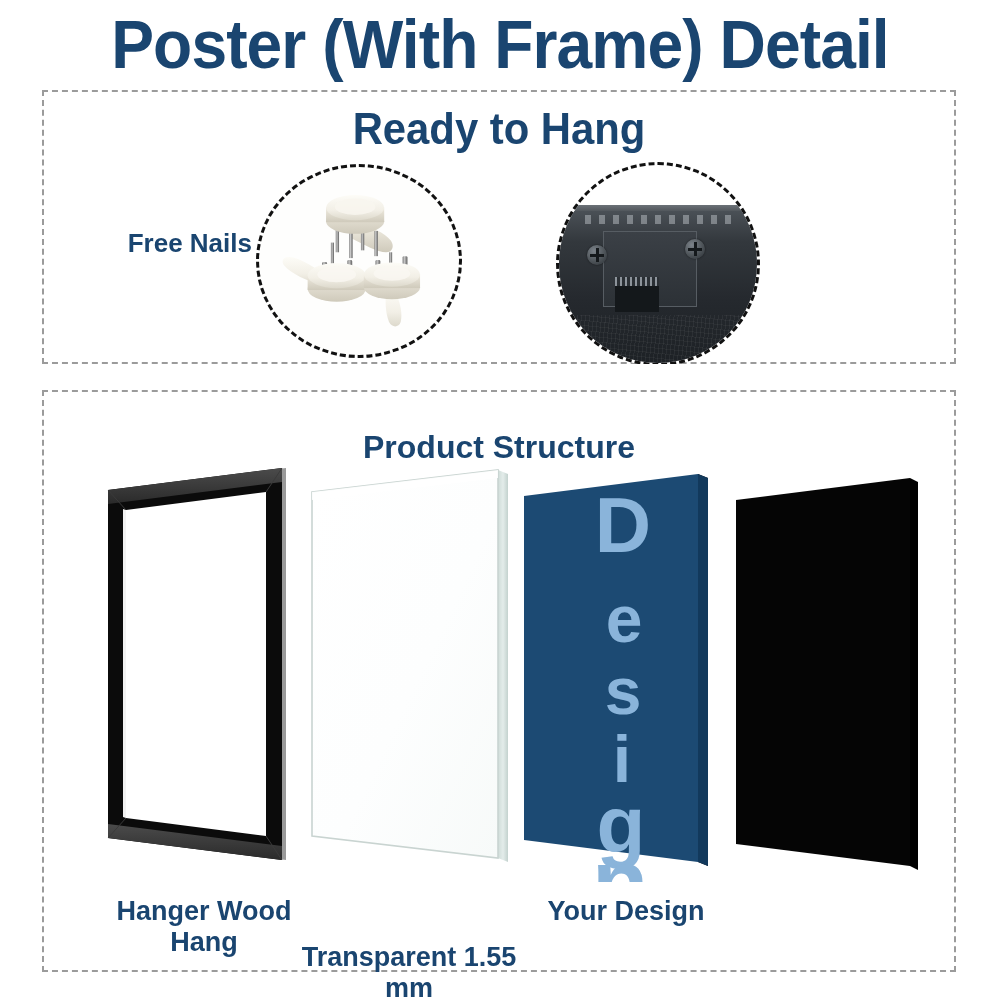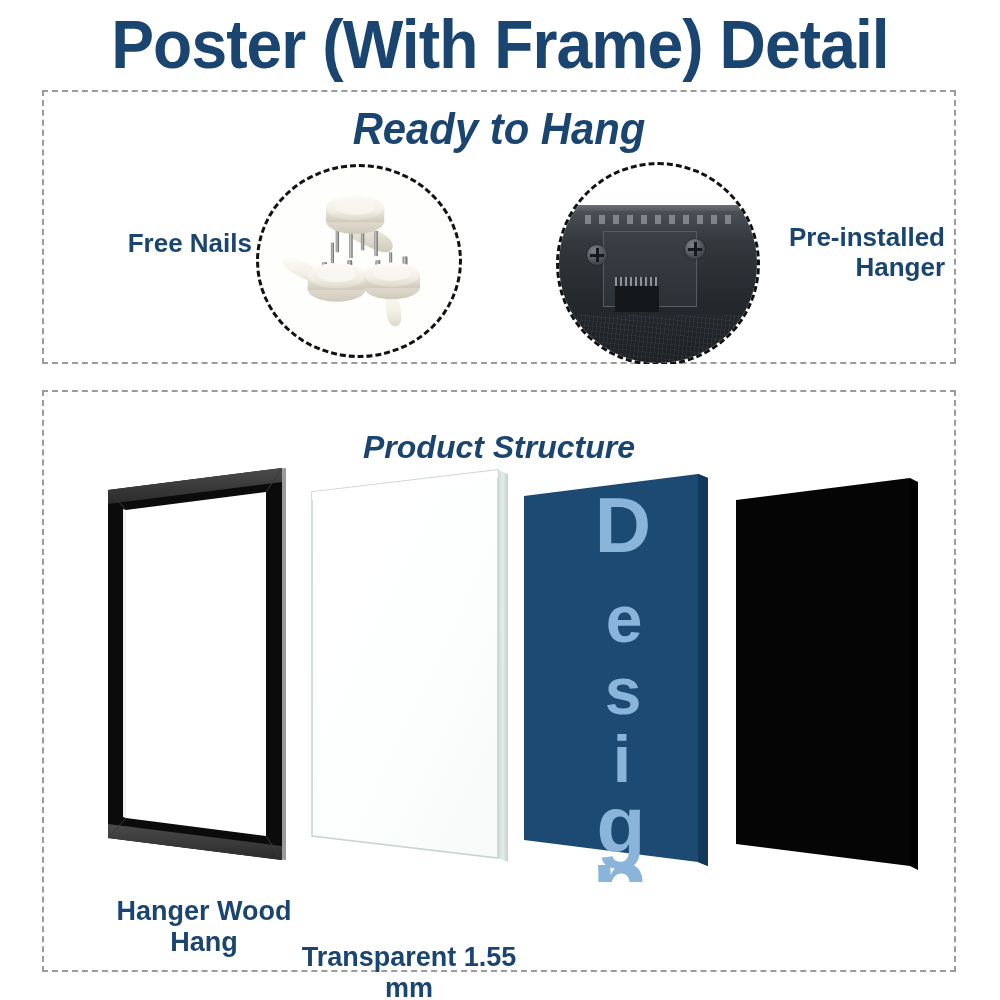--- a/index.html
+++ b/index.html
@@ -41,21 +41,20 @@
     transform-origin: 50% 50%;
     white-space: nowrap;
   }
 
   
   .section-box {
     position: absolute;
     border: 2px dashed #9b9b9b;
     box-sizing: border-box;
     background: transparent;
-    font-style: italic;
   }
   #box-ready  { left: 42px; top: 90px;  width: 914px; height: 274px; }
   #box-struct { left: 42px; top: 390px; width: 914px; height: 582px; }
 
   .section-title {
     position: absolute;
     left: 0;
     width: 100%;
     text-align: center;
     color: #1a4570;
@@ -296,24 +295,20 @@
       <div class="hanger-label-scuff"></div>
       <div class="hanger-texture"></div>
       <div class="hanger-plate"></div>
       <div class="hanger-slot"></div>
       <div class="sawtooth"></div>
       <div class="screw" id="screw-left"></div>
       <div class="screw" id="screw-right"></div>
     </div>
   </div>
 
-  <div class="side-label" id="label-hanger">
-    <span class="vtext">Pre-installed</span>
-    <span class="vtext">Hanger</span>
-  </div>
 
   <div class="section-box" id="box-struct">
 
     <div class="section-title" id="struct-title">Product Structure</div>
   </div>
 
   <svg class="panel" style="left:90px; top:452px; width:870px; height:430px;" viewBox="0 0 870 430" xmlns="http://www.w3.org/2000/svg">
     <defs>
       <linearGradient id="frameRail" x1="0" y1="0" x2="0" y2="1">
         <stop offset="0" stop-color="#4b4b4b"></stop>
@@ -383,15 +378,19 @@
   <div class="caption" id="cap-frame">
     <span class="vtext">Hanger Wood</span>
     <span class="vtext">Hang</span>
   </div>
 
   <div class="caption" id="cap-acrylic">
     <span class="vtext">Transparent</span>
     <span class="vtext">1.55 mm</span>
   </div>
 
+  <div class="caption" id="cap-design">
+    <span class="vtext">Your</span>
+    <span class="vtext">Design</span>
+  </div>
 
 
 </div>
 
 </body></html>

